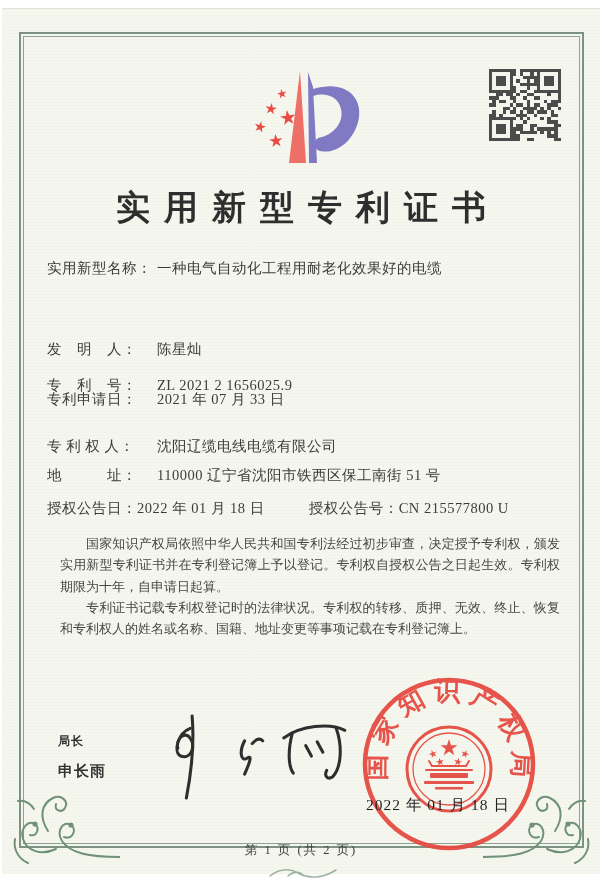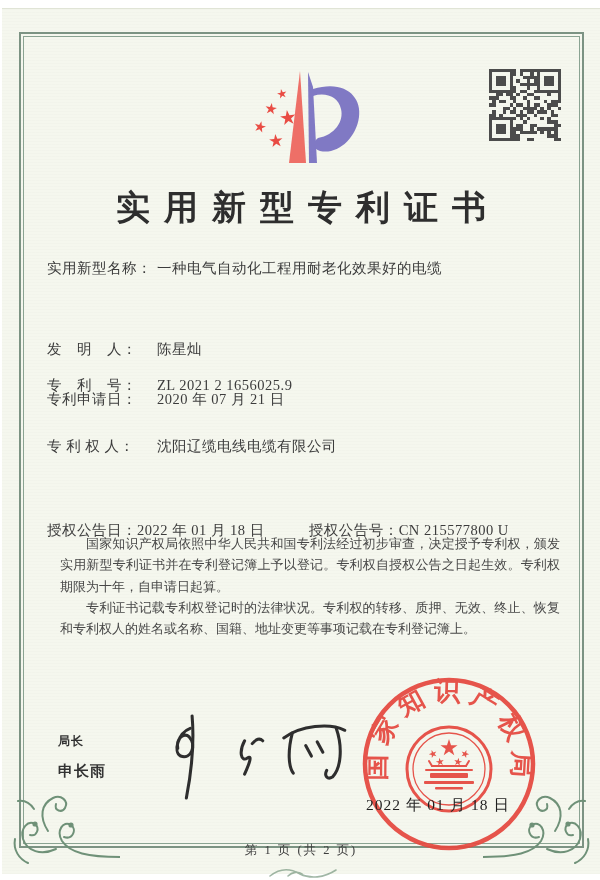--- a/index.html
+++ b/index.html
@@ -336,26 +336,29 @@
   <div class="row" style="top:250px;">
     <span class="lbl">实用新型名称：</span><span class="val">一种电气自动化工程用耐老化效果好的电缆</span>
   </div>
   <div class="row" style="top:295px;margin-top:36px;">
     <span class="lbl">发　明　人：</span><span class="val">陈星灿</span>
   </div>
   <div class="row" style="top:338px;margin-top:29px;">
     <span class="lbl">专　利　号：</span><span class="val">ZL 2021 2 1656025.9</span>
   </div>
   <div class="row" style="top:381px;">
-    <span class="lbl">专利申请日：</span><span class="val">2020 年 07 月 21 日</span>
+    <span class="lbl">专利申请日：</span><span class="val">2021 年 07 月 33 日</span>
   </div>
   <div class="row" style="top:428px;">
     <span class="lbl">专 利 权 人：</span><span class="val">沈阳辽缆电线电缆有限公司</span>
   </div>
-  <div class="row grant-row" style="top:512px;font-family:Liberation Serif, serif;">
+  <div class="row" style="top:457px;">
+    <span class="lbl">地　　　址：</span><span class="val">110000 辽宁省沈阳市铁西区保工南街 51 号</span>
+  </div>
+  <div class="row grant-row" style="top:490px;font-family:Liberation Serif, serif;">
     <span><span>授权公告日：</span><span>2022 年 01 月 18 日</span></span>
     <span><span>授权公告号：</span><span>CN 215577800 U</span></span>
   </div>
 
   <div class="paras">
     <p>国家知识产权局依照中华人民共和国专利法经过初步审查，决定授予专利权，颁发实用新型专利证书并在专利登记簿上予以登记。专利权自授权公告之日起生效。专利权期限为十年，自申请日起算。</p>
     <p>专利证书记载专利权登记时的法律状况。专利权的转移、质押、无效、终止、恢复和专利权人的姓名或名称、国籍、地址变更等事项记载在专利登记簿上。</p>
   </div>
 
   <div class="gov-title">局长</div>

